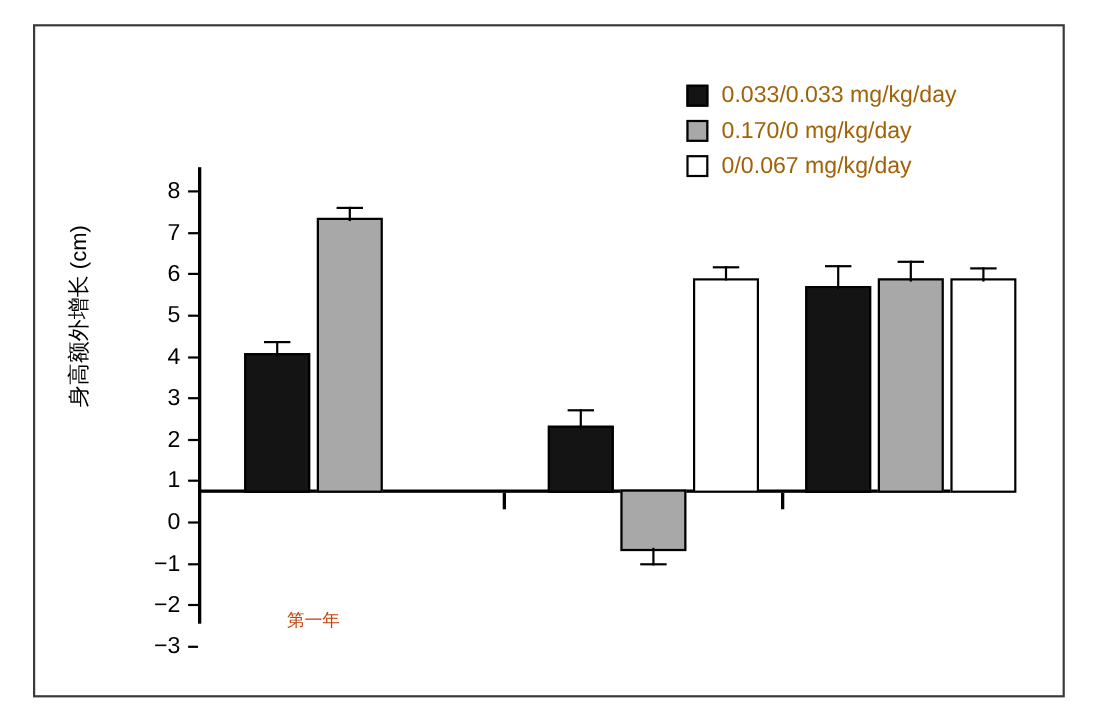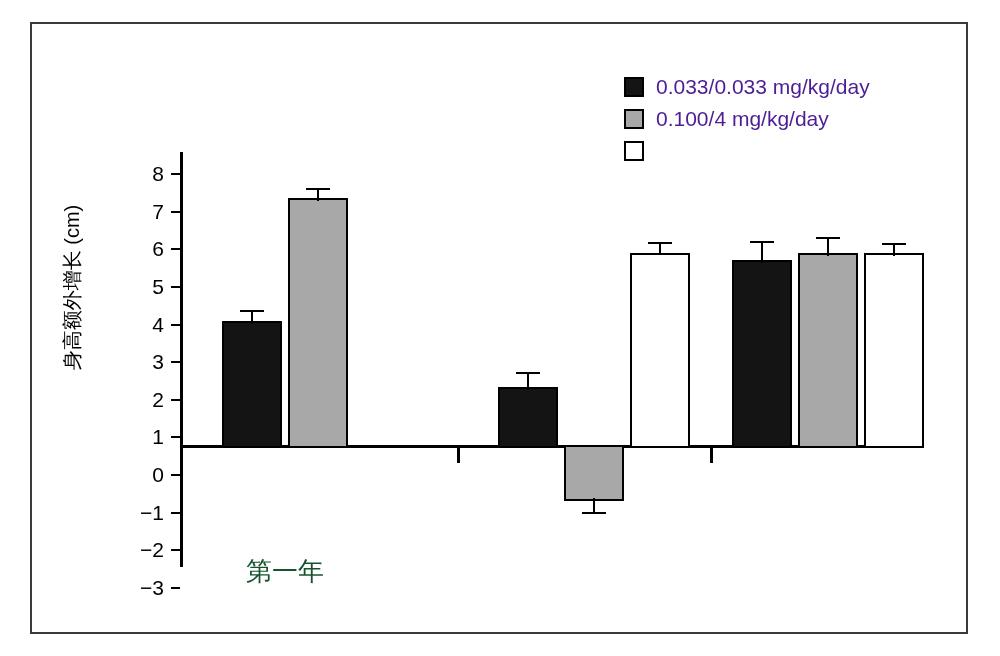--- a/index.html
+++ b/index.html
@@ -97,22 +97,22 @@
     font-size: 20px;
     color: #000;
     transform: rotate(-90deg);
     transform-origin: center center;
     white-space: nowrap;
   }
 
   .x-label {
     position: absolute;
     top: 530px;
-    font-size: 26px;
-    color: #14532d;
+    font-size: 16px;
+    color: #c2410c;
     text-align: center;
     width: 200px;
   }
 
   
   .bar {
     position: absolute;
     box-sizing: border-box;
     border: 2px solid #000000;
   }
@@ -150,21 +150,21 @@
     border: 2px solid #000;
     box-sizing: border-box;
     margin-right: 12px;
     flex: 0 0 auto;
   }
   .legend-swatch.black { background: #141414; }
   .legend-swatch.gray  { background: #a8a8a8; }
   .legend-swatch.white { background: #ffffff; }
   .legend-label {
     font-size: 21px;
-    color: #4c1d95;
+    color: #a16207;
     white-space: nowrap;
   }
 </style>
 </head>
 <body>
 
 <div id="figure">
   <div id="plot">
 
     <div class="axis-line" id="y-axis"></div>
@@ -272,21 +272,22 @@
     <div class="errcap" style="left:850px; top:219px; width:24px;"></div>
 
 
     <div id="legend">
       <div class="legend-row">
         <span class="legend-swatch black"></span>
         <span class="legend-label">0.033/0.033 mg/kg/day</span>
       </div>
       <div class="legend-row">
         <span class="legend-swatch gray"></span>
-        <span class="legend-label">0.100/4 mg/kg/day</span>
+        <span class="legend-label">0.170/0 mg/kg/day</span>
       </div>
       <div class="legend-row">
         <span class="legend-swatch white"></span>
+        <span class="legend-label">0/0.067 mg/kg/day</span>
       </div>
     </div>
 
   </div>
 </div>
 
 </body></html>

